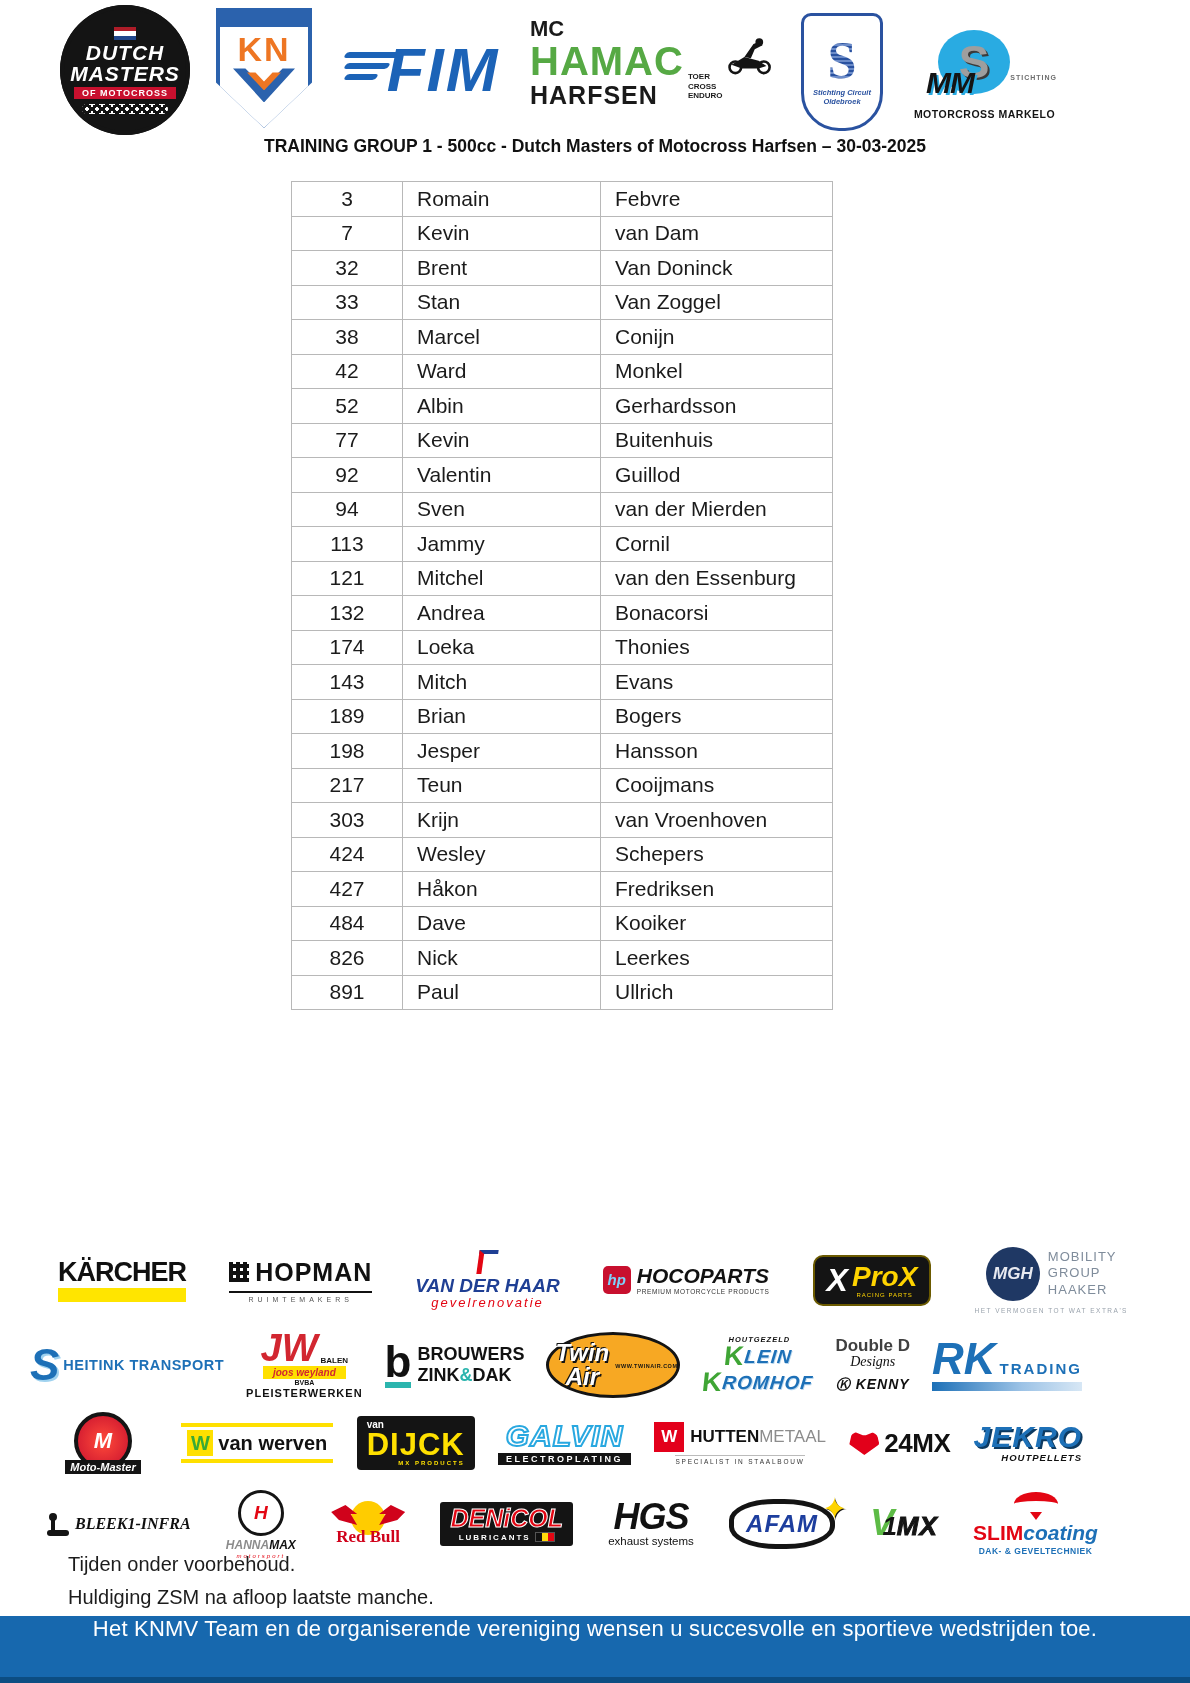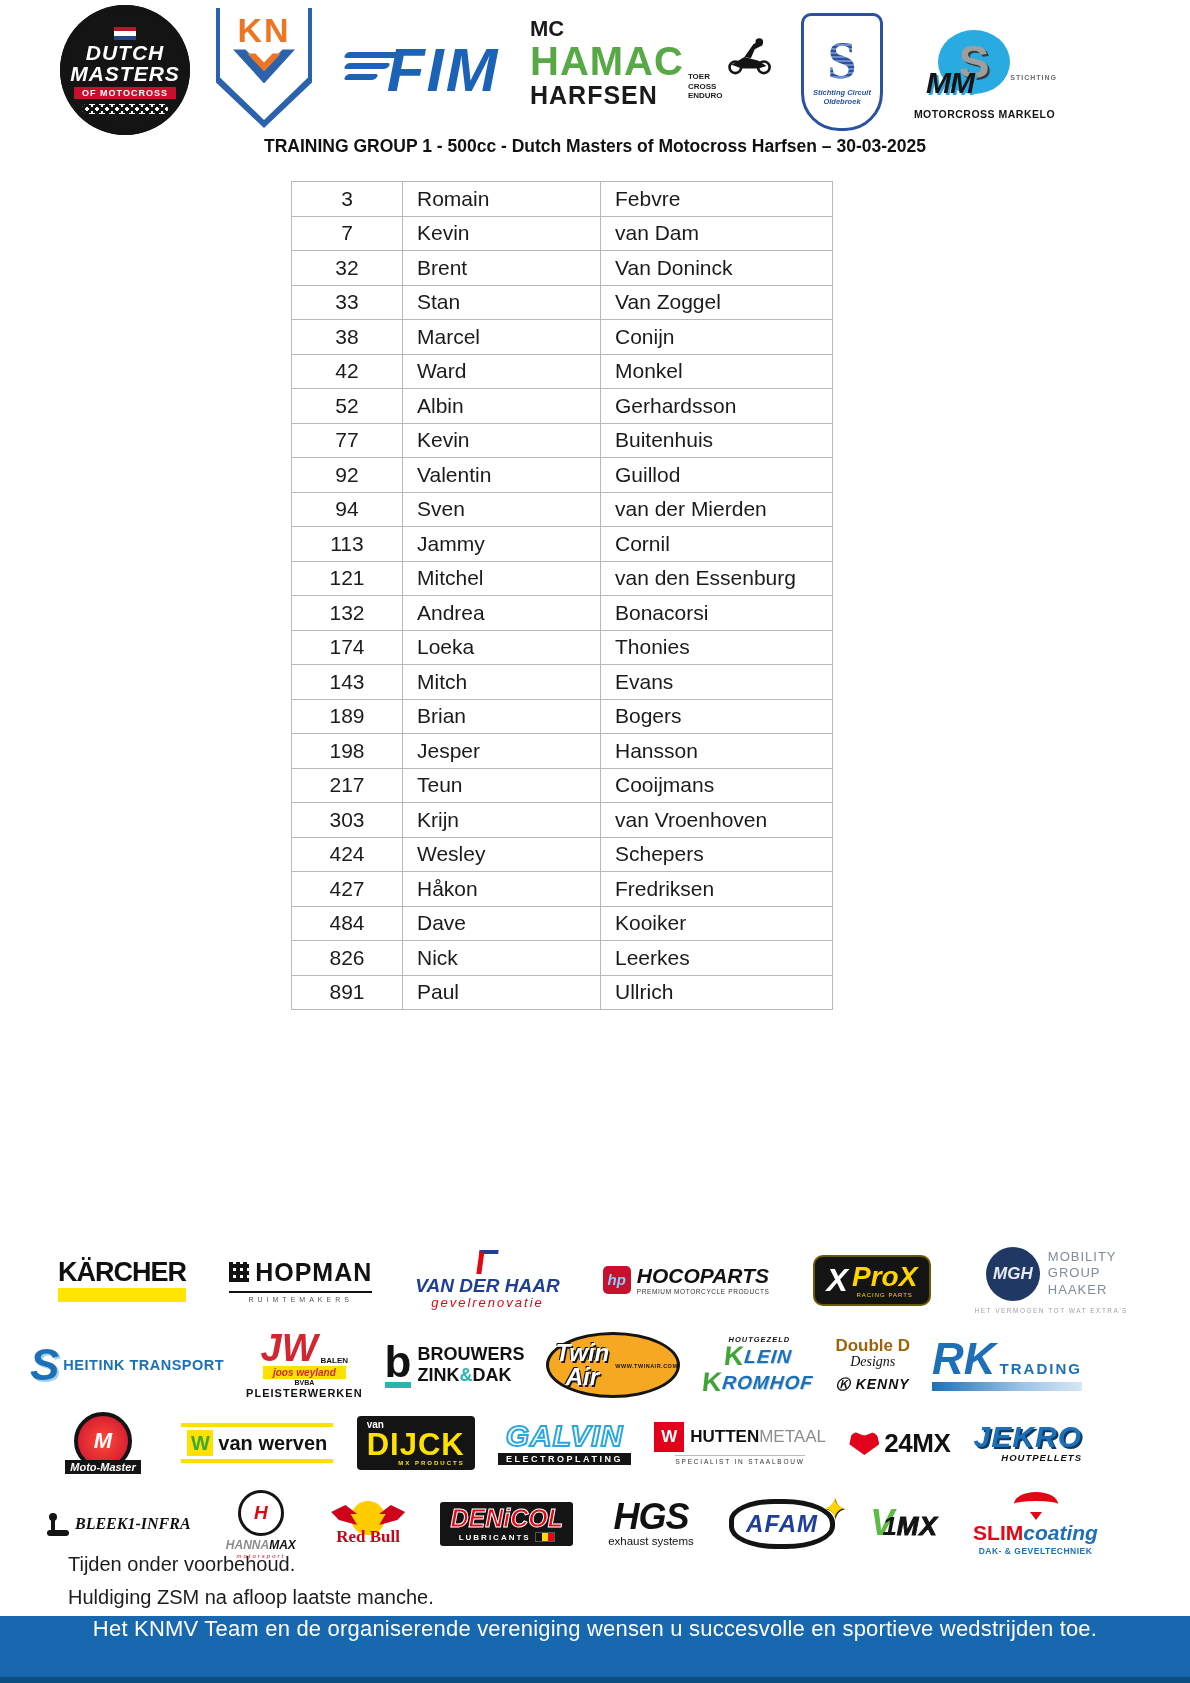--- a/index.html
+++ b/index.html
@@ -19,21 +19,21 @@
       padding:1px 8px;letter-spacing:1px;}
   .dm .dm-chain{margin-top:5px;width:86px;height:10px;
       background:repeating-radial-gradient(circle at 5px 5px,#fff 0 2px,#141414 2px 5px);
       background-size:10px 10px;border-radius:5px;}
 
   
   .knmv{left:216px;top:8px;width:96px;height:120px;}
   .knmv .shield{width:96px;height:120px;background:#2b62ad;
       clip-path:polygon(0 0,100% 0,100% 62%,50% 100%,0 62%);
       display:flex;flex-direction:column;align-items:center;}
-  .knmv .shield-in{width:88px;height:112px;margin-top:0;background:#fff;
+  .knmv .shield-in{width:88px;height:112px;margin-top:19px;background:#fff;
       clip-path:polygon(0 0,100% 0,100% 62%,50% 100%,0 62%);
       display:flex;flex-direction:column;align-items:center;}
   .knmv .kn{font-weight:800;font-size:34px;color:#ee7623;letter-spacing:2px;line-height:1.1;margin-top:4px;}
   .knmv .chev{width:62px;height:34px;background:#2b62ad;
       clip-path:polygon(0 0,20% 0,50% 55%,80% 0,100% 0,50% 100%);}
   .knmv .chev2{width:34px;height:18px;margin-top:-30px;background:#ee7623;
       clip-path:polygon(0 0,25% 0,50% 50%,75% 0,100% 0,50% 100%);}
 
   
   .fim{left:332px;top:32px;width:180px;height:76px;flex-direction:row;align-items:center;}
@@ -150,21 +150,21 @@
   .sp-twinair .ta-oval{width:128px;height:60px;background:#f7a823;border:3px solid #141414;border-radius:50%;
       display:flex;flex-direction:row;align-items:center;justify-content:center;}
   .sp-twinair .ta-name{font-weight:800;font-style:italic;font-size:24px;color:#fff;
       text-shadow:1.5px 1.5px 0 #141414,-1px -1px 0 #141414;line-height:1;}
   .sp-twinair .ta-sub{font-size:5.5px;color:#141414;font-weight:700;letter-spacing:.5px;margin-top:2px;}
   .sp-kk .kk-top{font-size:7.5px;font-weight:700;font-style:italic;color:#111;letter-spacing:1px;align-self:flex-start;margin-left:26px;}
   .sp-kk .kk-line{display:flex;align-items:center;transform:skewX(-6deg);line-height:.95;}
   .sp-kk .kk-k{font-weight:800;font-size:27px;color:#3fa535;margin-right:1px;}
   .sp-kk .kk-word{font-weight:800;font-style:italic;font-size:19px;color:#1d70b7;
       text-shadow:1px 1px 0 #b9d7ee;letter-spacing:1px;}
-  .sp-dd .dd-name{font-weight:800;font-size:17px;color:#a16207;line-height:1;}
+  .sp-dd .dd-name{font-weight:800;font-size:17px;color:#404040;line-height:1;}
   .sp-dd .dd-script{font-family:"Liberation Serif",serif;font-style:italic;font-size:14px;color:#111;}
   .sp-dd .dd-kenny{font-weight:800;font-style:italic;font-size:14px;color:#111;margin-top:6px;letter-spacing:1px;}
   .sp-rk .rk-row{display:flex;align-items:baseline;gap:4px;}
   .sp-rk .rk-abbr{font-weight:800;font-style:italic;font-size:44px;color:#1d70b7;line-height:.9;}
   .sp-rk .rk-name{font-weight:700;font-size:15px;color:#1d70b7;letter-spacing:2px;}
   .sp-rk .rk-bar{width:100%;height:9px;margin-top:3px;
       background:linear-gradient(90deg,#1d70b7,#9dc3e6 60%,#d7e7f5);}
 
   
   .sp-mm3{position:relative;width:110px;}

